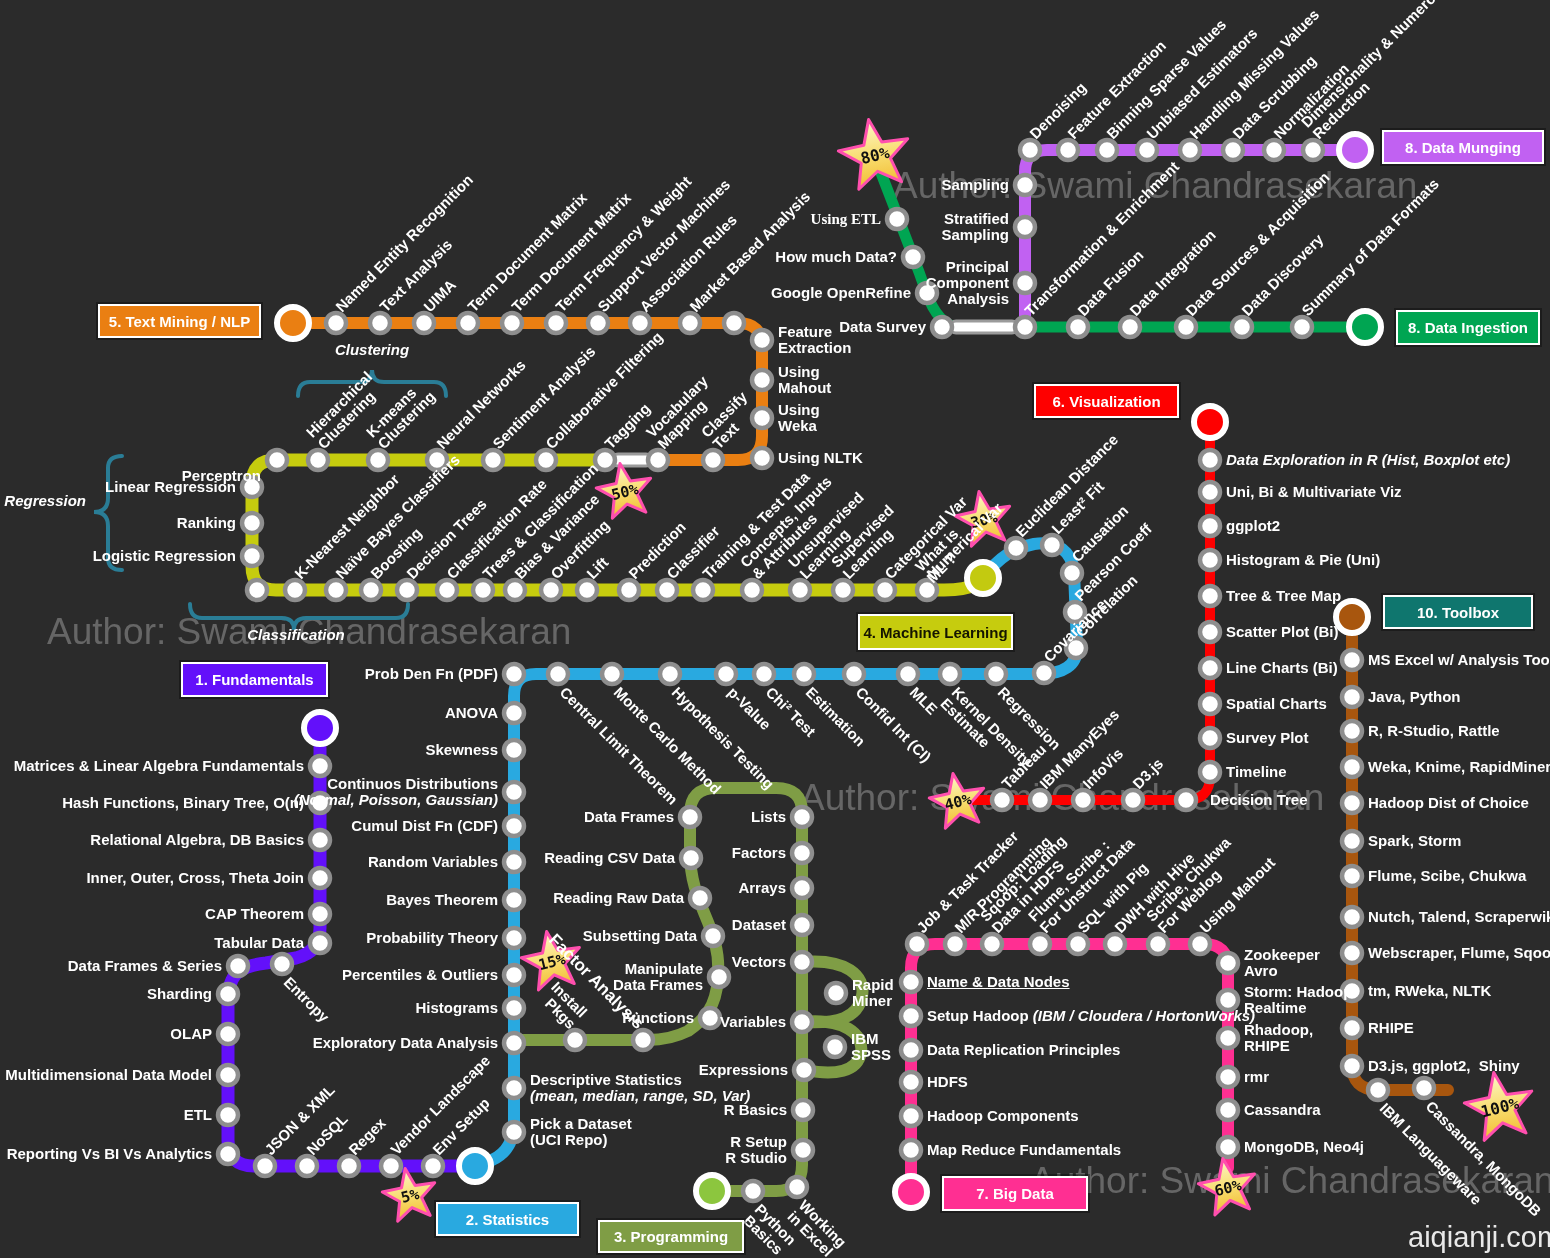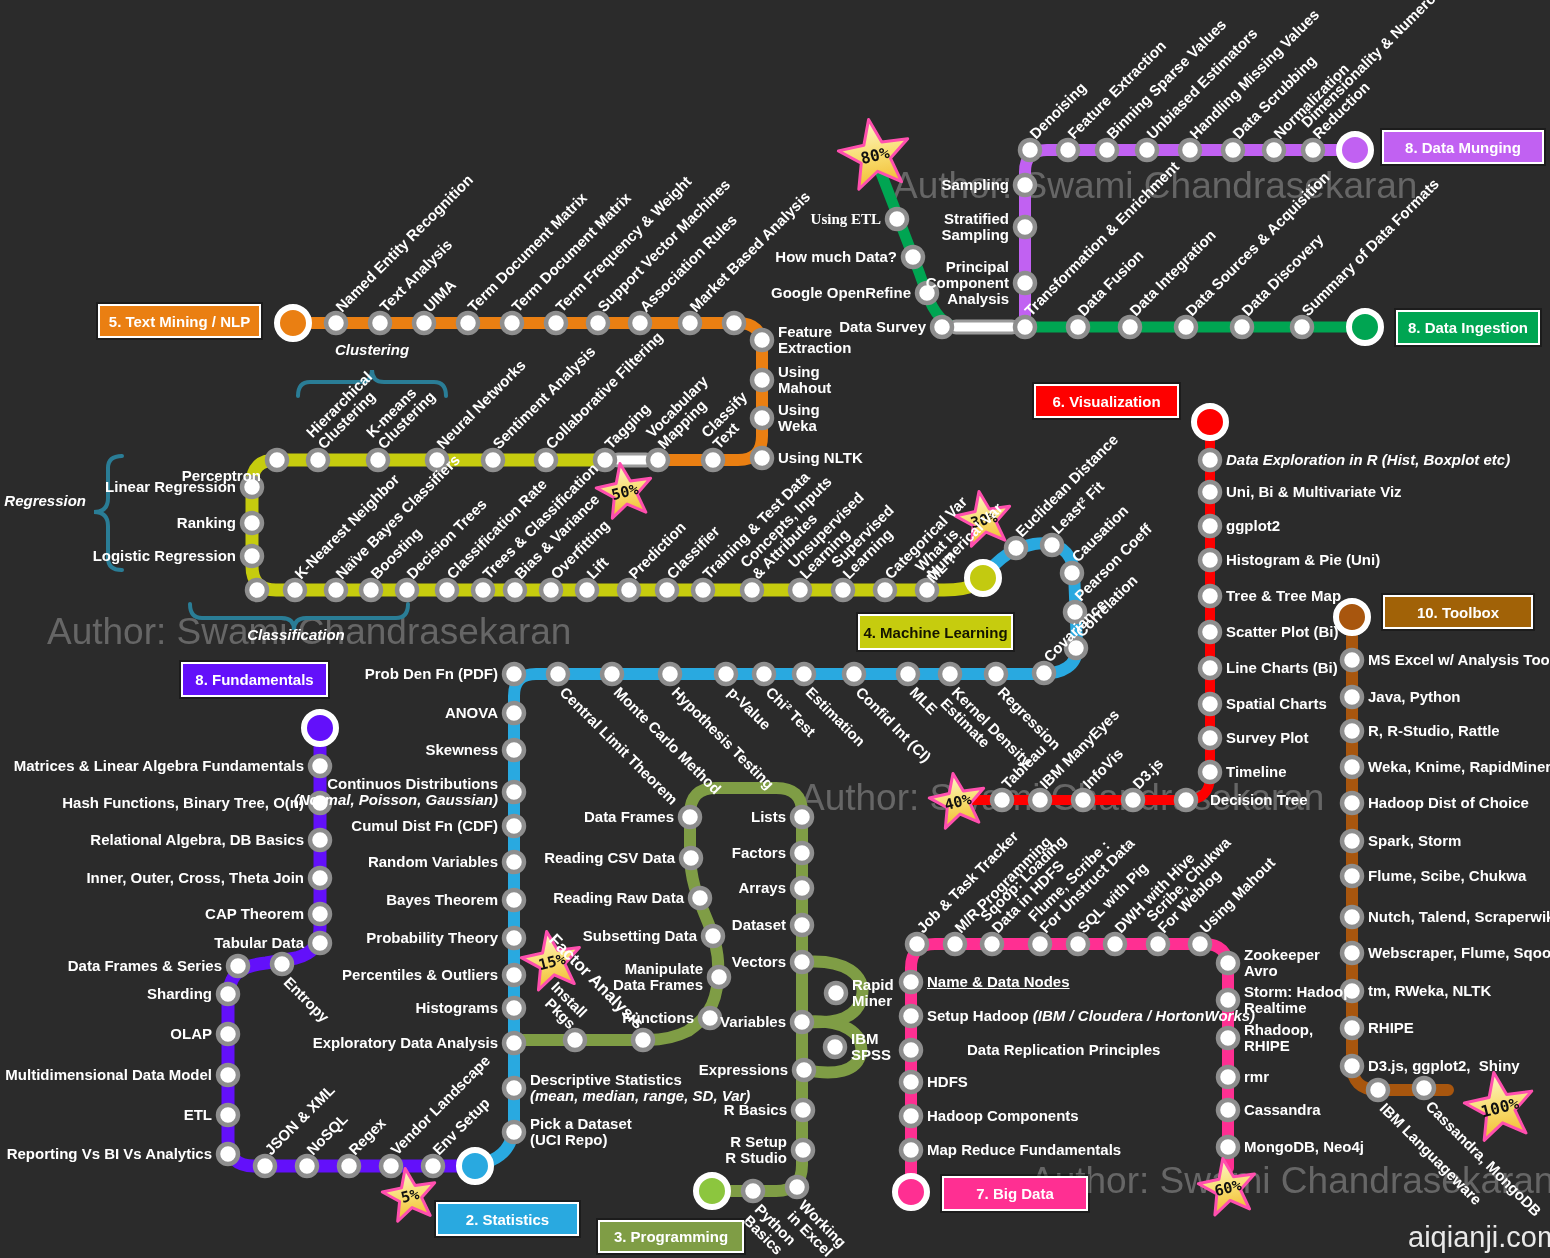--- a/index.html
+++ b/index.html
@@ -670,21 +670,21 @@
     <div class="lw" style="left: 911px; top: 1150px;">
       <div class="lbl p-r" style="left: 16px; top: 0px;">Map Reduce Fundamentals</div>
     </div>
     <div class="lw" style="left: 911px; top: 1116px;">
       <div class="lbl p-r" style="left: 16px; top: 0px;">Hadoop Components</div>
     </div>
     <div class="lw" style="left: 911px; top: 1082px;">
       <div class="lbl p-r" style="left: 16px; top: 0px;">HDFS</div>
     </div>
     <div class="lw" style="left: 911px; top: 1050px;">
-      <div class="lbl p-r" style="left: 16px; top: 0px; margin-left: 40px;">Data Replication Principles</div>
+      <div class="lbl p-r" style="left: 16px; top: 0px;">Data Replication Principles</div>
     </div>
     <div class="lw" style="left: 911px; top: 1016px;">
       <div class="lbl p-r" style="left: 16px; top: 0px;">Setup Hadoop<em> (IBM / Cloudera / HortonWorks)</em></div>
     </div>
     <div class="lw" style="left: 911px; top: 982px;">
       <div class="lbl p-r" style="left: 16px; top: 0px; text-decoration: underline;">Name &amp; Data Nodes</div>
     </div>
     <div class="lw" style="left: 917px; top: 944px;">
       <div class="lbl p-du" style="left: 8px; bottom: 8px;">Job &amp; Task Tracker</div>
     </div>
@@ -836,26 +836,26 @@
     <div class="lw" style="left: 1352px; top: 1066px;">
       <div class="lbl p-r" style="left: 16px; top: 0px;">D3.js, ggplot2,  Shiny</div>
     </div>
     <div class="lw" style="left: 1378px; top: 1090px;">
       <div class="lbl p-dd" style="left: 10px; top: 10px;">IBM Languageware</div>
     </div>
     <div class="lw" style="left: 1424px; top: 1088px;">
       <div class="lbl p-dd" style="left: 10px; top: 10px;">Cassandra, MongoDB</div>
     </div>
     <div class="box" style="left: 98px; top: 304px; width: 163px; height: 34px; background: rgb(234, 127, 18); color: rgb(255, 255, 255);">5. Text Mining / NLP</div>
-    <div class="box" style="left: 181px; top: 662px; width: 147px; height: 35px; background: rgb(99, 16, 250); color: rgb(255, 255, 255);">8. Fundamentals</div>
+    <div class="box" style="left: 181px; top: 662px; width: 147px; height: 35px; background: rgb(99, 16, 250); color: rgb(255, 255, 255);">1. Fundamentals</div>
     <div class="box" style="left: 436px; top: 1202px; width: 143px; height: 34px; background: rgb(41, 169, 224); color: rgb(255, 255, 255);">2. Statistics</div>
     <div class="box" style="left: 598px; top: 1220px; width: 146px; height: 33px; background: rgb(127, 157, 69); color: rgb(255, 255, 255);">3. Programming</div>
     <div class="box" style="left: 858px; top: 614px; width: 155px; height: 36px; background: rgb(198, 204, 14); color: rgb(21, 21, 0);">4. Machine Learning</div>
     <div class="box" style="left: 1034px; top: 384px; width: 145px; height: 34px; background: rgb(254, 0, 0); color: rgb(255, 255, 255);">6. Visualization</div>
     <div class="box" style="left: 942px; top: 1176px; width: 146px; height: 35px; background: rgb(255, 47, 146); color: rgb(255, 255, 255);">7. Big Data</div>
     <div class="box" style="left: 1396px; top: 310px; width: 144px; height: 35px; background: rgb(0, 165, 82); color: rgb(255, 255, 255);">8. Data Ingestion</div>
     <div class="box" style="left: 1382px; top: 130px; width: 162px; height: 34px; background: rgb(193, 97, 242); color: rgb(255, 255, 255);">8. Data Munging</div>
-    <div class="box" style="left: 1383px; top: 595px; width: 150px; height: 34px; background: #a16207; color: rgb(255, 255, 255);">10. Toolbox</div>
+    <div class="box" style="left: 1383px; top: 595px; width: 150px; height: 34px; background: #0f766e; color: rgb(255, 255, 255);">10. Toolbox</div>
     <div class="wm" style="left: 893px; top: 165px;">Author: Swami Chandrasekaran</div>
     <div class="wm" style="left: 47px; top: 611px;">Author: Swami Chandrasekaran</div>
     <div class="wm" style="left: 800px; top: 777px;">Author: Swami Chandrasekaran</div>
     <div class="wm" style="left: 1030px; top: 1160px;">Author: Swami Chandrasekaran</div>
   </div>
 
 </body></html>

